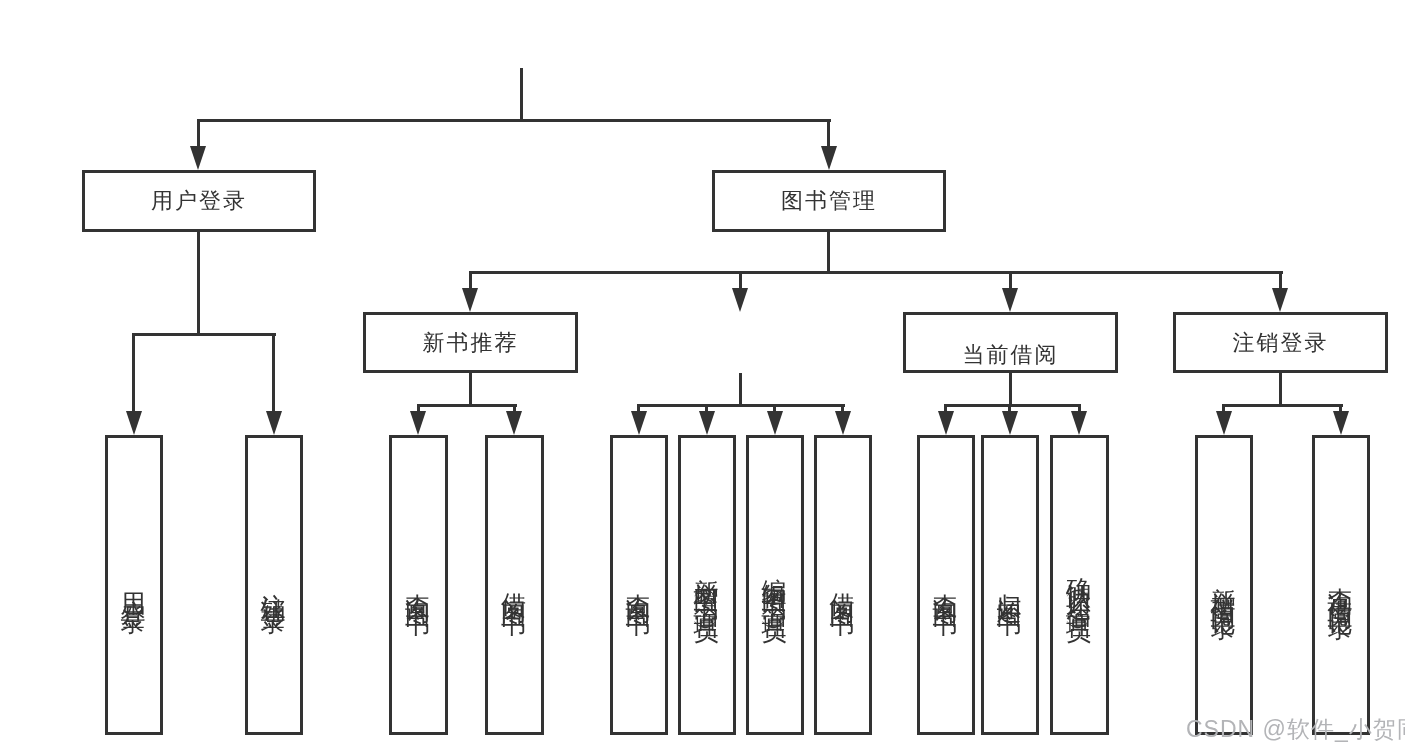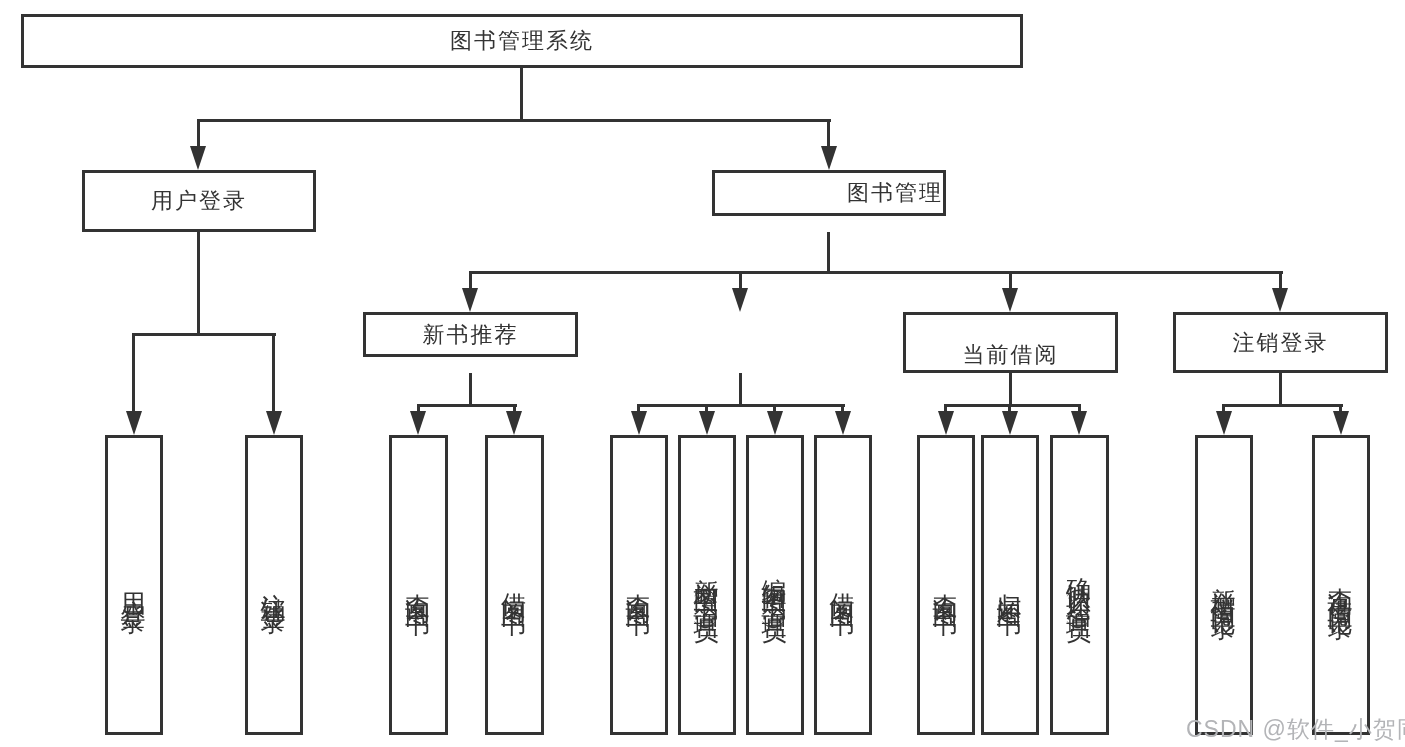--- a/index.html
+++ b/index.html
@@ -115,33 +115,30 @@
   <div class="ln" style="left:1078px;top:404px;width:3px;height:10px;"></div>
   <div class="arrow" style="left:1071px;top:411px;"></div>
 
   <div class="ln" style="left:1279px;top:373px;width:3px;height:34px;"></div>
   <div class="ln" style="left:1222px;top:404px;width:121px;height:3px;"></div>
   <div class="ln" style="left:1222px;top:404px;width:3px;height:10px;"></div>
   <div class="arrow" style="left:1216px;top:411px;"></div>
   <div class="ln" style="left:1339px;top:404px;width:3px;height:10px;"></div>
   <div class="arrow" style="left:1333px;top:411px;"></div>
 
-  <div class="box" style="left:21px;top:14px;width:1002px;height:54px;">
-    <span class="hlabel">图书管理系统</span>
-  </div>
 
   <div class="box" style="left:82px;top:170px;width:234px;height:62px;">
     <span class="hlabel">用户登录</span>
   </div>
 
-  <div class="box" style="left:712px;top:170px;width:234px;height:46px;justify-content:flex-end;">
+  <div class="box" style="left:712px;top:170px;width:234px;height:62px;">
     <span class="hlabel">图书管理</span>
   </div>
 
-  <div class="box" style="left:363px;top:312px;width:215px;height:45px;">
+  <div class="box" style="left:363px;top:312px;width:215px;height:61px;">
     <span class="hlabel">新书推荐</span>
   </div>
 
 
   <div class="box" style="left:903px;top:312px;width:215px;height:61px;align-items:flex-end;">
     <span class="hlabel">当前借阅</span>
   </div>
 
   <div class="box" style="left:1173px;top:312px;width:215px;height:61px;">
     <span class="hlabel">注销登录</span>

